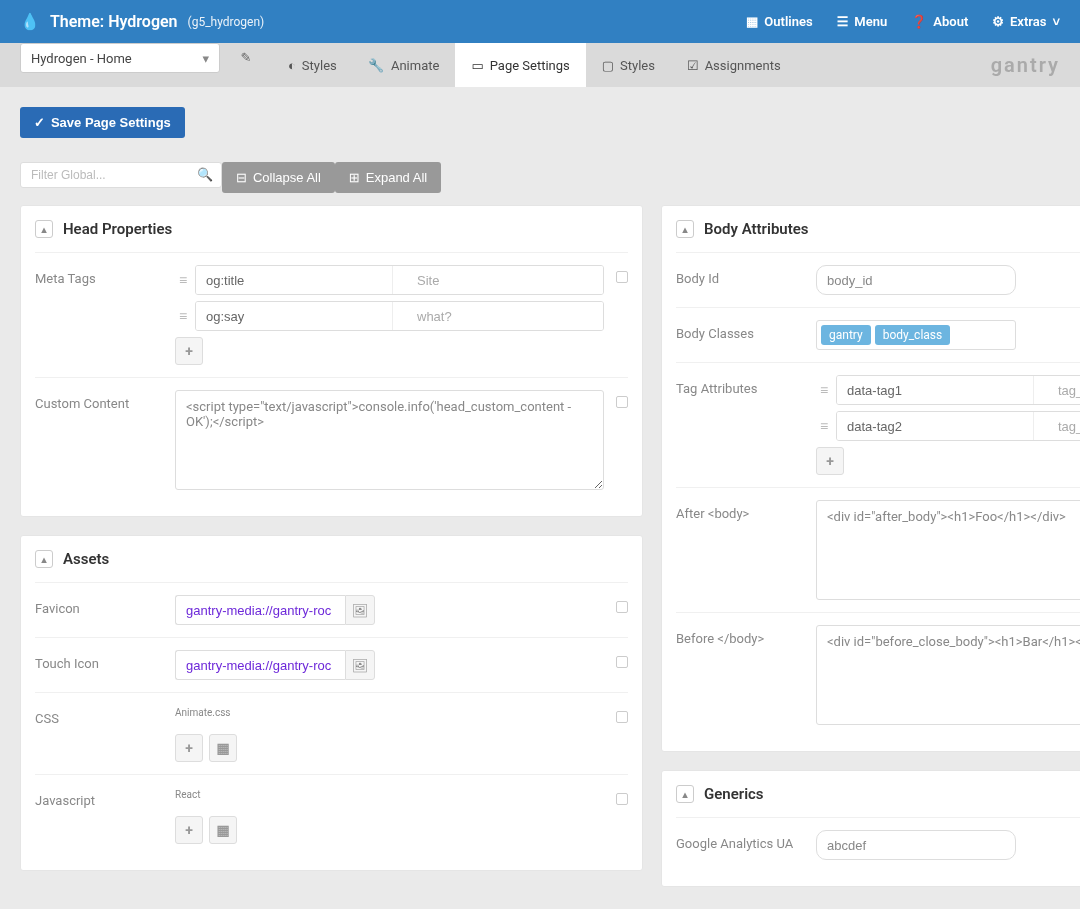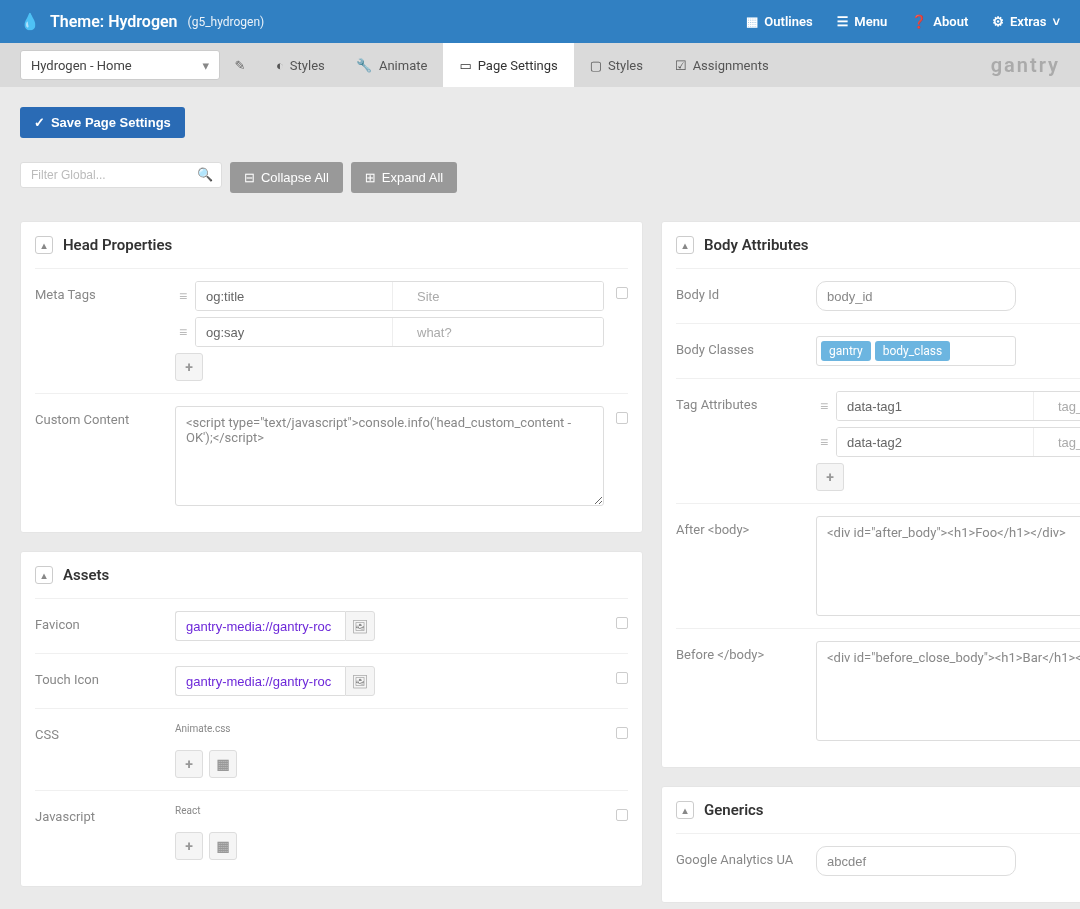--- a/index.html
+++ b/index.html
@@ -5,34 +5,34 @@
 *{box-sizing:border-box;margin:0;padding:0}
 body{font-family:-apple-system,BlinkMacSystemFont,"Segoe UI",Roboto,Arial,sans-serif;font-size:13px;color:#444;background:#eaeaea;width:1080px}
 .topbar{background:#3180c2;color:#fff;height:43px;display:flex;align-items:center;padding:0 20px;justify-content:space-between}
 .topbar-left{display:flex;align-items:center;gap:10px}
 .drop-icon{font-size:16px}
 .theme-title{font-size:16px;font-weight:600}
 .theme-sub{font-size:12px;opacity:.9}
 .topbar-right{display:flex;gap:24px;align-items:center}
 .topbar-item{display:flex;align-items:center;gap:6px;font-size:13px;cursor:pointer;font-weight:600}
 .navbar{background:#dadada;height:44px;display:flex;align-items:center;padding-left:20px;padding-right:20px;justify-content:space-between}
-.navbar-left{display:flex;align-items:center;gap:6px}
+.navbar-left{display:flex;gap:12px}
 .dd-select{background:#fff;border:1px solid #ccc;border-radius:3px;height:30px;width:200px;display:flex;align-items:center;padding:0 10px;justify-content:space-between;font-size:13px;cursor:pointer}
 .edit-btn{width:28px;height:28px;display:flex;align-items:center;justify-content:center;color:#666;cursor:pointer}
 .nav-tabs{display:flex;align-items:center}
 .nav-tab{height:44px;display:flex;align-items:center;padding:0 16px;gap:6px;color:#555;cursor:pointer;font-size:13px}
 .nav-tab.active{background:#fff;color:#333}
 .brand{color:#aaa;font-size:20px;font-weight:600;letter-spacing:2px}
 .content{padding:20px}
 .page-header{display:flex;justify-content:space-between;align-items:center;margin-bottom:24px}
 .page-title{font-size:28px;font-weight:400;color:#333}
 .btn{border:none;border-radius:3px;padding:8px 14px;font-size:13px;cursor:pointer;display:inline-flex;align-items:center;gap:6px}
 .btn-primary{background:#2a6bb5;color:#fff;font-weight:600}
 .btn-gray{background:#999;color:#fff}
-.toolbar{display:flex;gap:8px;margin-bottom:28px}
+.toolbar{display:flex;margin-bottom:12px}
 .search-box{position:relative;width:202px}
 .search-box input{width:100%;height:26px;border:1px solid #ddd;border-radius:3px;padding:0 28px 0 10px;font-size:12px;background:#fff}
 .search-box .srch-icon{position:absolute;right:8px;top:5px;color:#888}
 .columns{display:flex;gap:18px}
 .col{flex:1;display:flex;flex-direction:column;gap:18px}
 .card{background:#fff;border:1px solid #e5e5e5;border-radius:3px;padding:14px}
 .card-title{display:flex;align-items:center;gap:10px;font-size:15px;font-weight:600;color:#333;margin-bottom:14px}
 .collapse-toggle{width:18px;height:18px;border:1px solid #ccc;border-radius:3px;display:flex;align-items:center;justify-content:center;font-size:10px;color:#888;cursor:pointer}
 .field-row{display:flex;padding:12px 0;border-top:1px solid #f0f0f0}
 .field-row:first-of-type{border-top:none}

